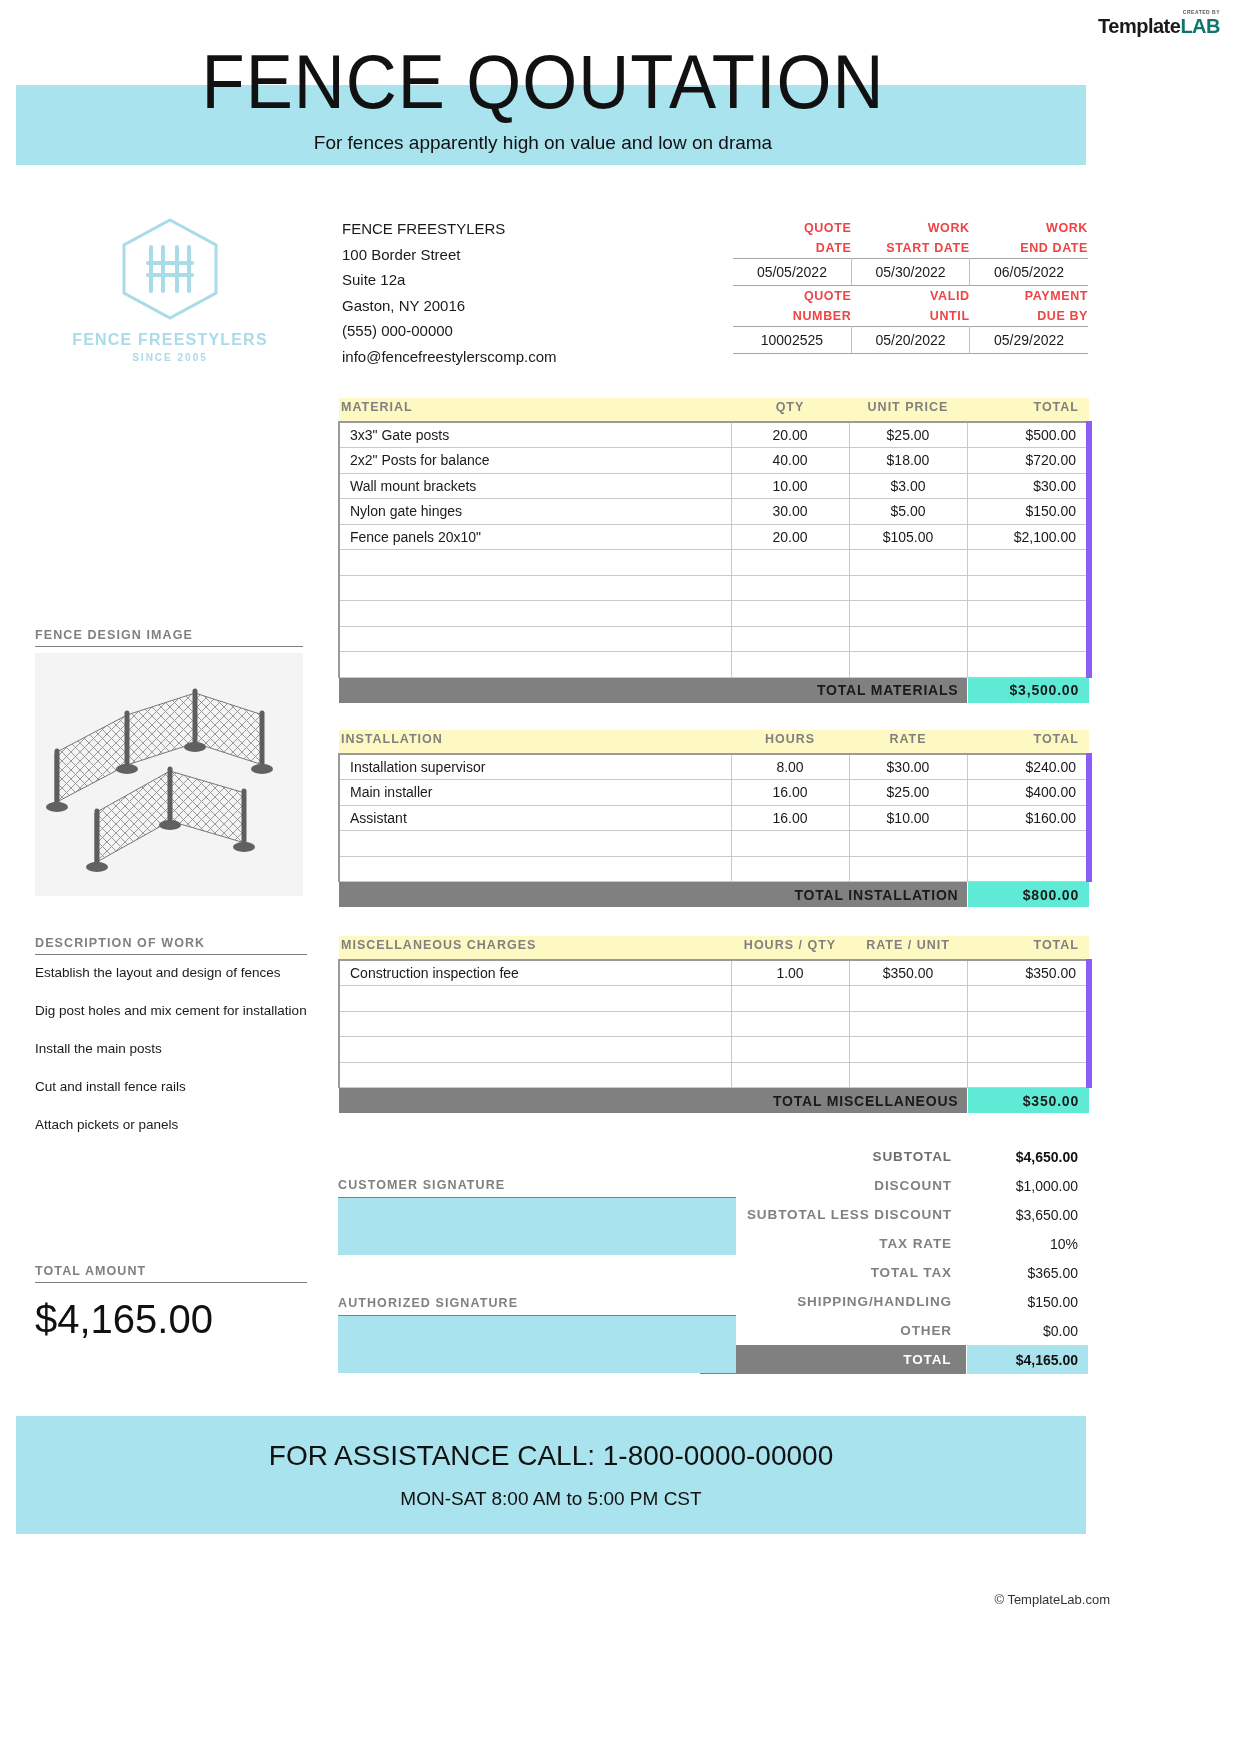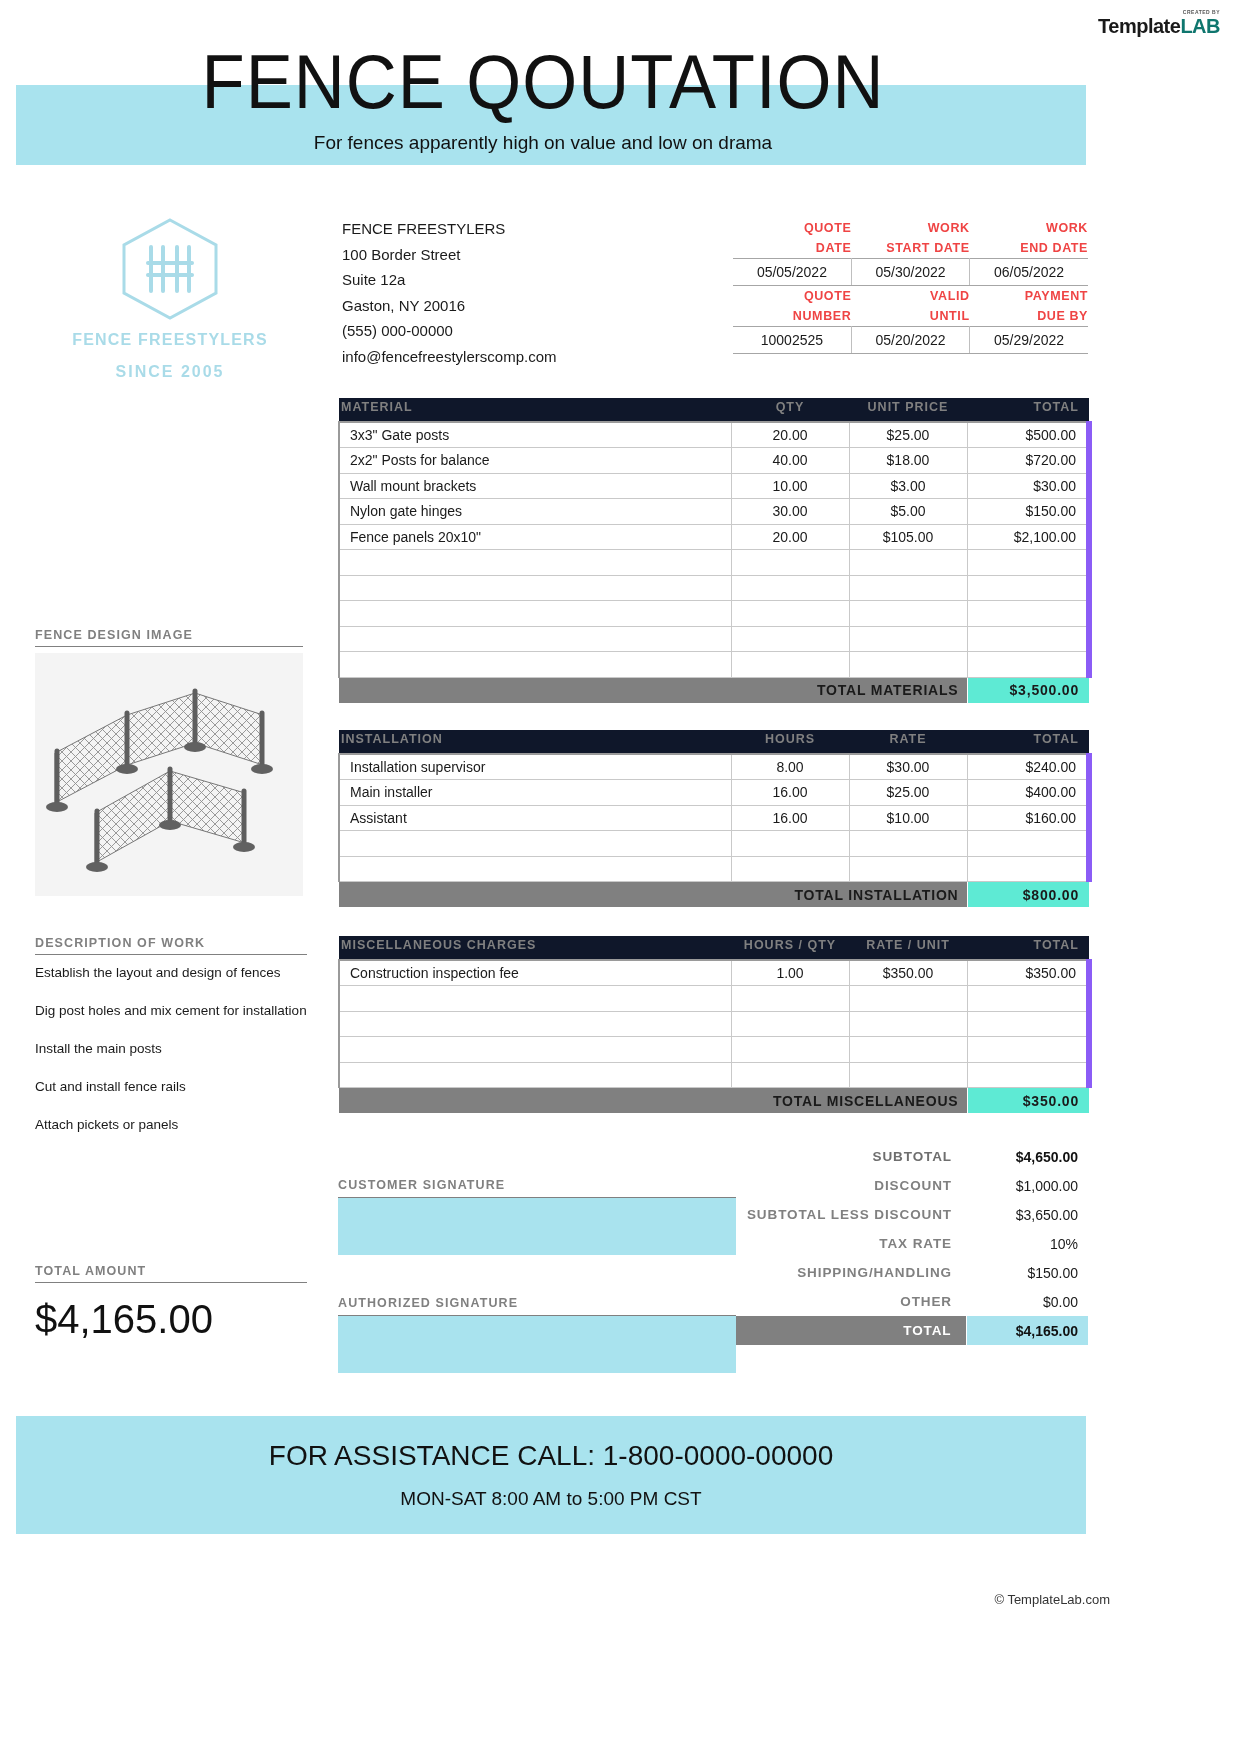--- a/index.html
+++ b/index.html
@@ -51,22 +51,22 @@
     position: absolute; left: 55px; top: 215px;
     width: 230px; text-align: center;
   }
   .logo-hex { display: block; margin: 0 auto; }
   .logo-name {
     margin-top: 8px;
     font-size: 16px; font-weight: bold; letter-spacing: 1.2px;
     color: #a9dbe8;
   }
   .logo-since {
-    margin-top: 14px;
-    font-size: 16px; font-weight: bold; letter-spacing: 2px;
+    margin-top: 3px;
+    font-size: 10px; font-weight: bold; letter-spacing: 2px;
     color: #a9dbe8;
   }
 
   
   .company-info {
     position: absolute; left: 342px; top: 216px;
     font-size: 15px; line-height: 25.5px; color: #1a1a1a;
   }
 
   
@@ -137,21 +137,21 @@
   table.items col.c-qty  { width: 118px; }
   table.items col.c-rate { width: 118px; }
   table.items col.c-tot  { width: 122px; }
 
   table.items thead th {
     font-size: 12.5px; font-weight: bold; color: #808080;
     letter-spacing: 1px;
     padding: 0 8px 5px 0;
     height: 24px;
     border: none;
-    background: #0f172a;
+    background: #fef9c3;
   }
   table.items thead th.left  { text-align: left; padding-left: 2px; }
   table.items thead th.mid   { text-align: center; padding-right: 0; }
   table.items thead th.right { text-align: right; padding-right: 10px; }
 
   table.items tbody td {
     height: 25.5px;
     font-size: 14px;
     border: 1px solid #c9c9c9;
     padding: 0 8px;
@@ -594,20 +594,24 @@
         </tr>
         <tr>
           <td class="lab">SUBTOTAL LESS DISCOUNT</td>
           <td class="val">$3,650.00</td>
         </tr>
         <tr>
           <td class="lab">TAX RATE</td>
           <td class="val">10%</td>
         </tr>
         <tr>
+          <td class="lab">TOTAL TAX</td>
+          <td class="val">$365.00</td>
+        </tr>
+        <tr>
           <td class="lab">SHIPPING/HANDLING</td>
           <td class="val">$150.00</td>
         </tr>
         <tr>
           <td class="lab">OTHER</td>
           <td class="val">$0.00</td>
         </tr>
         <tr class="grand">
           <td class="lab">TOTAL</td>
           <td class="val">$4,165.00</td>

